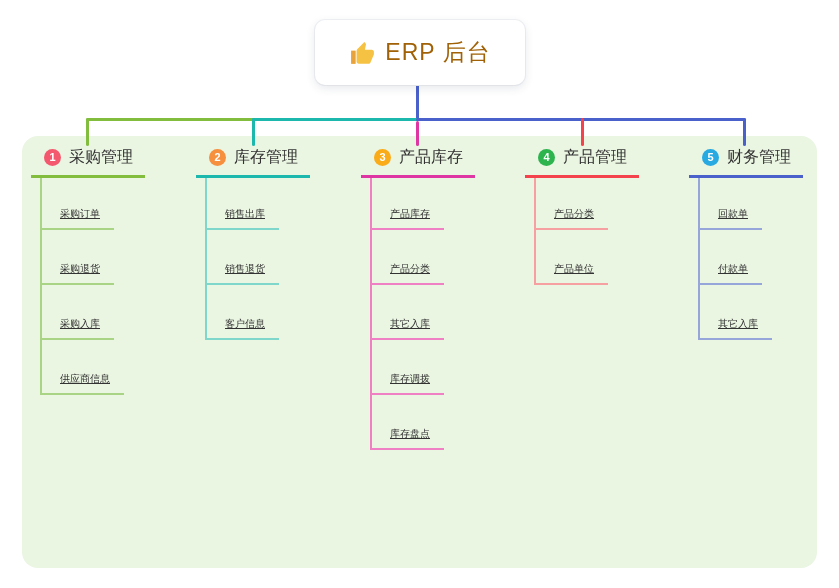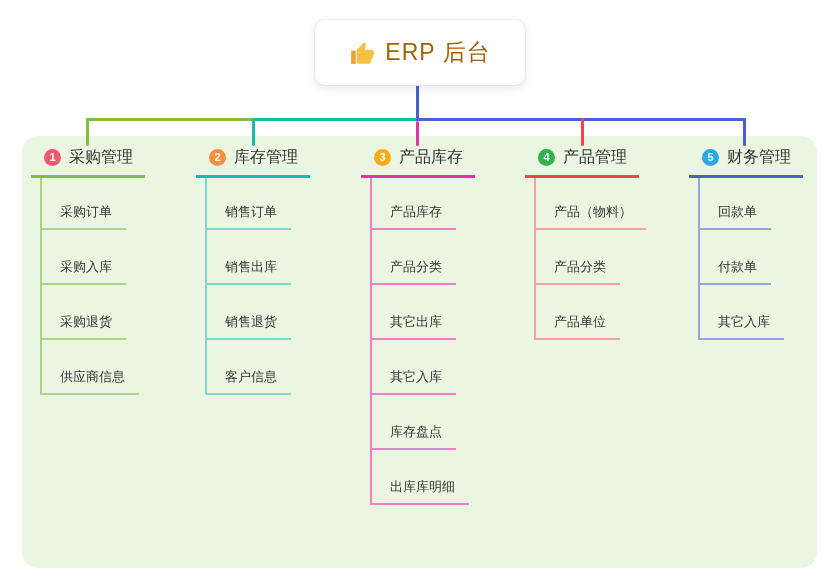--- a/index.html
+++ b/index.html
@@ -32,21 +32,21 @@
                 font-size:16px;color:#333;white-space:nowrap;}
   .badge{width:17px;height:17px;border-radius:50%;background:var(--bc);
          color:#fff;font-size:11px;font-weight:bold;
          display:inline-flex;align-items:center;justify-content:center;
          flex:0 0 auto;line-height:1;}
   .children{margin-left:9px;border-left:2px solid var(--cl);}
   .child{box-sizing:border-box;height:55px;width:max-content;
          display:flex;align-items:flex-end;
          padding:0 14px 7px 18px;
          border-bottom:2px solid var(--cl);
-         font-size:13px;color:#333;white-space:nowrap;}
+         font-size:10px;color:#333;white-space:nowrap;text-decoration:underline;}
   .child:first-child{height:52px;}
 </style>
 </head>
 <body>
 
 <div class="stage">
 
   <div class="panel" style="background-color: rgb(234, 245, 226);"></div>
 
   <div class="seg v" style="left: 416px; top: 84px; height: 37px; background-color: rgb(74, 96, 203);"></div>
@@ -67,61 +67,58 @@
     <span>ERP 后台</span>
   </div>
 
   <div class="branch" style="left: 31px; --c: #82bd3e; --cl: #a9d385; --bc: #f4586e;">
     <div class="branch-label">
       <span class="badge">1</span>
       <span>采购管理</span>
     </div>
     <div class="children">
       <div class="child">采购订单</div>
+      <div class="child">采购退货</div>
       <div class="child">采购入库</div>
-      <div class="child">采购退货</div>
       <div class="child">供应商信息</div>
     </div>
   </div>
 
   <div class="branch" style="left: 196px; --c: #1cb8ae; --cl: #7fd6ca; --bc: #f7903e;">
     <div class="branch-label">
       <span class="badge">2</span>
       <span>库存管理</span>
     </div>
     <div class="children">
-      <div class="child">销售订单</div>
       <div class="child">销售出库</div>
       <div class="child">销售退货</div>
       <div class="child">客户信息</div>
     </div>
   </div>
 
   <div class="branch" style="left: 361px; --c: #de37a4; --cl: #ef80c4; --bc: #f9ab18;">
     <div class="branch-label">
       <span class="badge">3</span>
       <span>产品库存</span>
     </div>
     <div class="children">
       <div class="child">产品库存</div>
       <div class="child">产品分类</div>
-      <div class="child">其它出库</div>
       <div class="child">其它入库</div>
+      <div class="child">库存调拨</div>
       <div class="child">库存盘点</div>
-      <div class="child">出库库明细</div>
     </div>
   </div>
 
   <div class="branch" style="left: 525px; --c: #f5434d; --cl: #f7a0a2; --bc: #2db44f;">
     <div class="branch-label">
       <span class="badge">4</span>
       <span>产品管理</span>
     </div>
     <div class="children">
-      <div class="child">产品（物料）</div>
       <div class="child">产品分类</div>
       <div class="child">产品单位</div>
     </div>
   </div>
 
   <div class="branch" style="left: 689px; --c: #4a60cb; --cl: #97a6da; --bc: #27a9e1;">
     <div class="branch-label">
       <span class="badge">5</span>
       <span>财务管理</span>
     </div>

